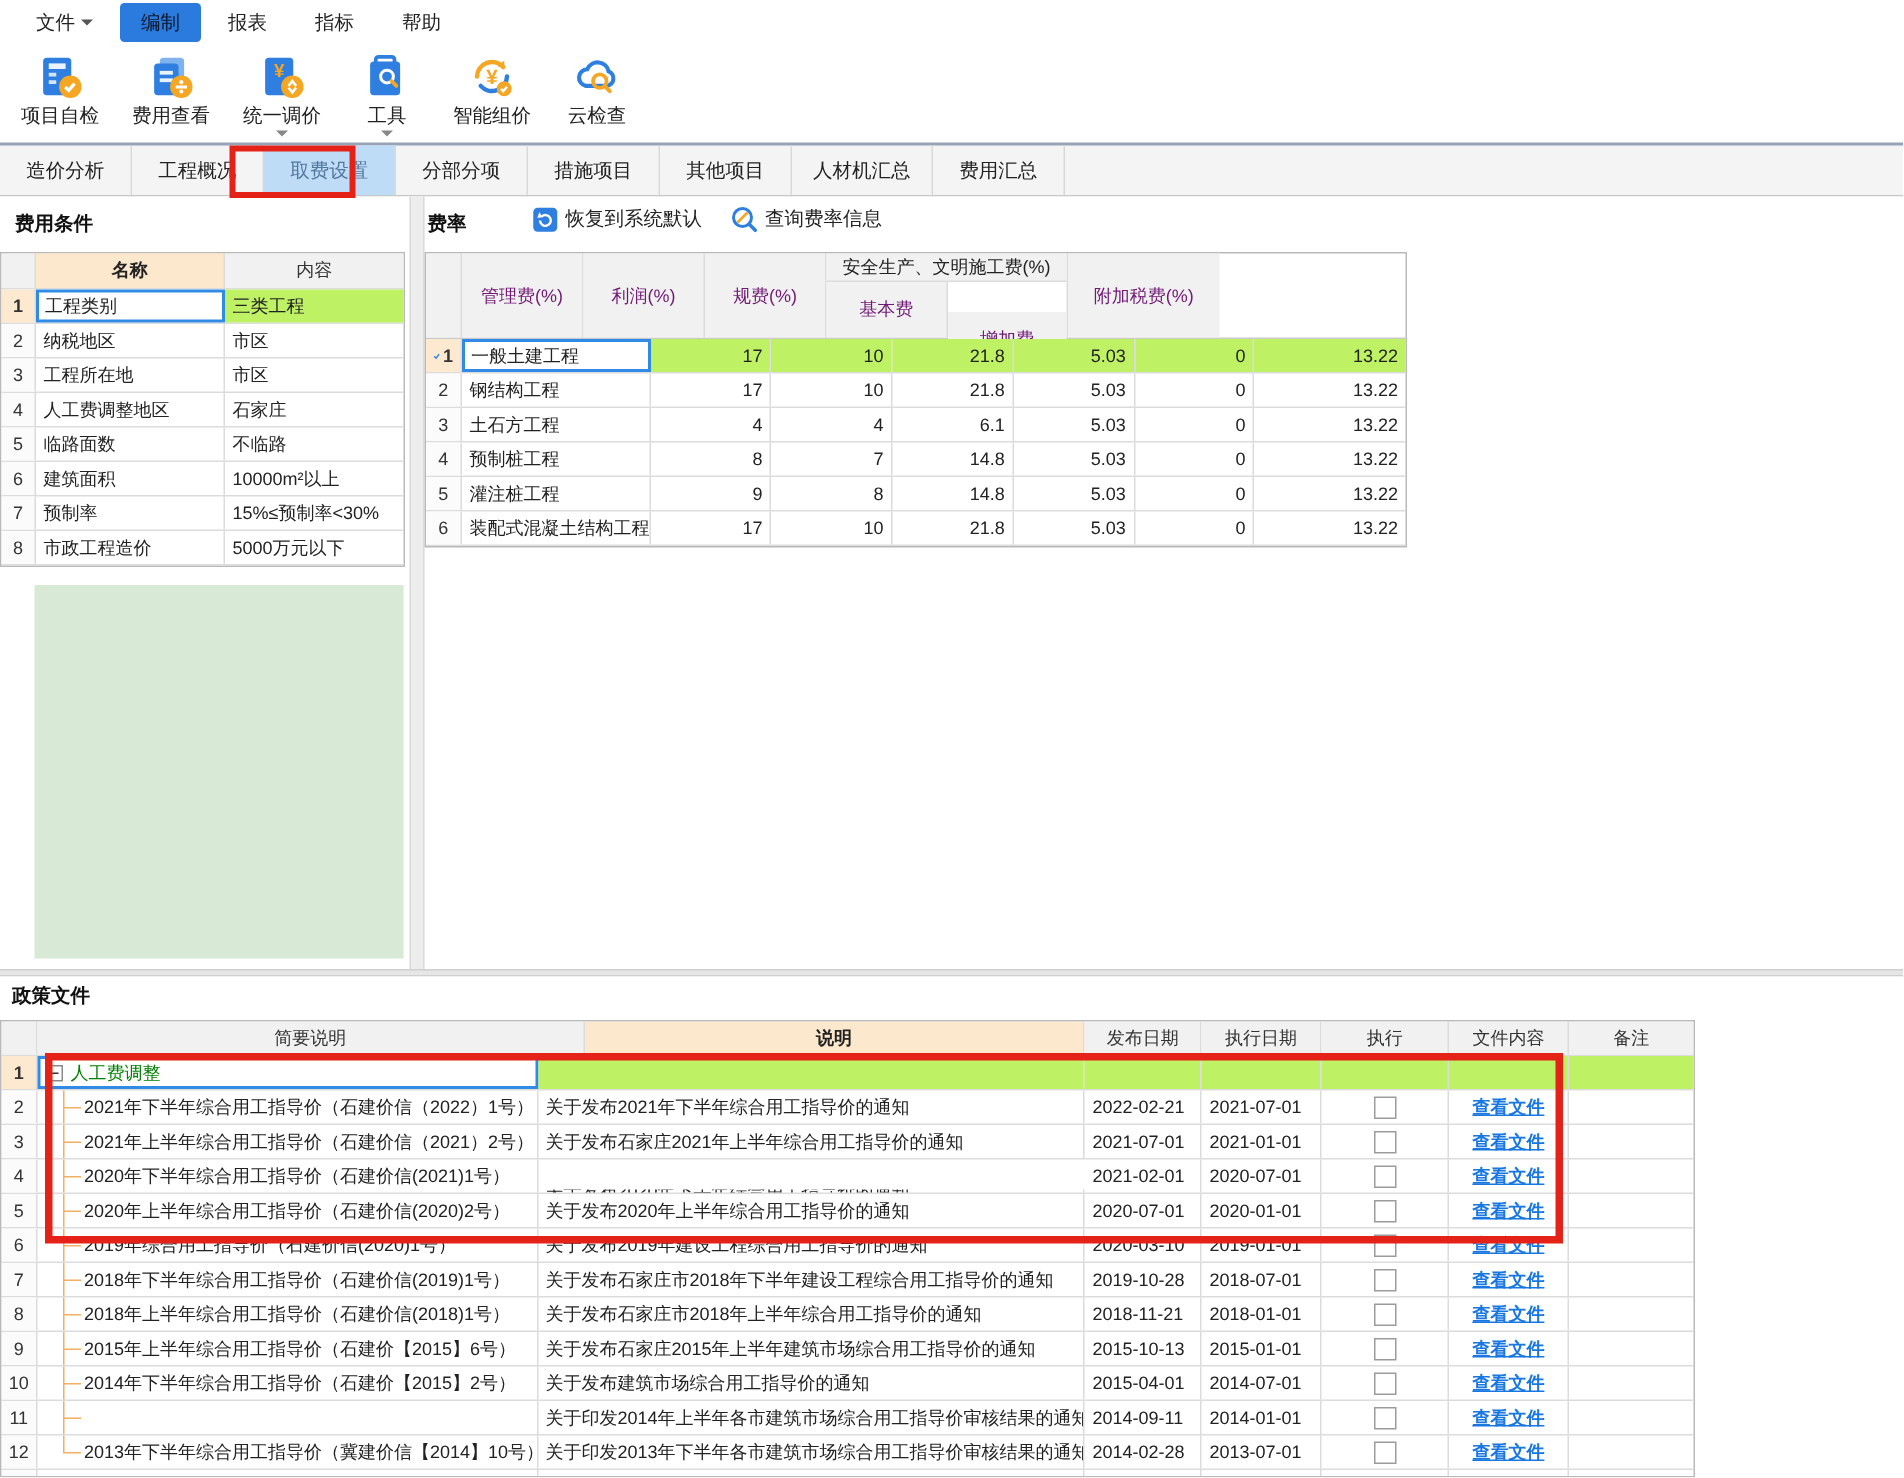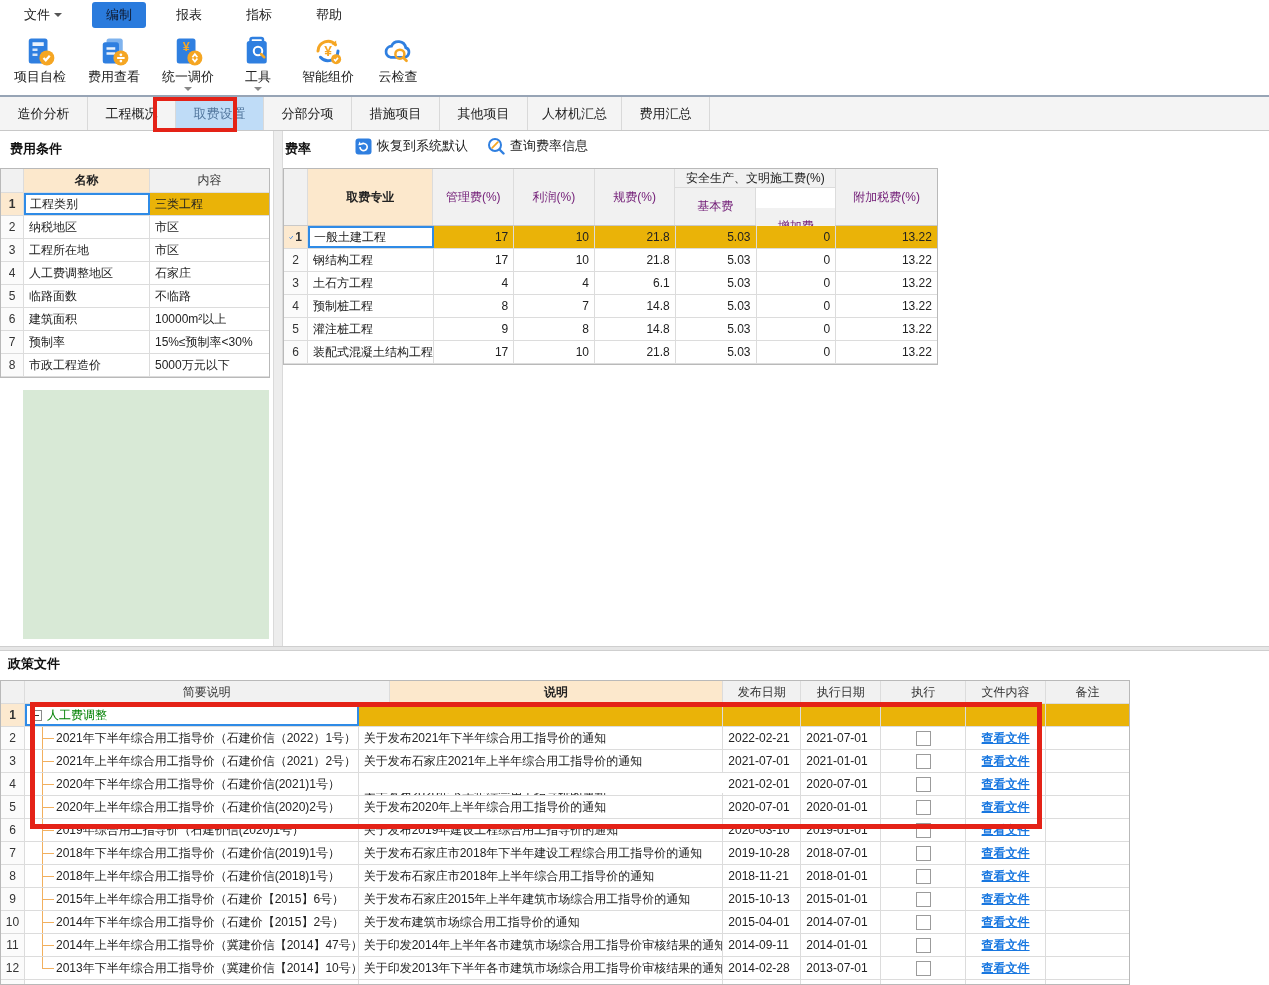--- a/index.html
+++ b/index.html
@@ -1,21 +1,21 @@
 <!DOCTYPE html>
 <html><head>
 <meta charset="utf-8">
 <style>
   * { box-sizing: border-box; margin: 0; padding: 0; }
   html,body { background:#fff; }
   body { font-family:"Liberation Sans","DejaVu Sans",sans-serif; font-size:12px; color:#222; }
   #app { position:relative; width:1269px; height:985px; background:#fff; overflow:hidden; }
 
   
-  #menubar { position:absolute; left:0; top:0; width:1269px; height:30px; background:#fff; display:flex; align-items:center; padding-left:10px; gap:16px; }
+  #menubar { position:absolute; left:0; top:0; width:1269px; height:30px; background:#fff; display:flex; align-items:center; padding-left:10px; gap:4px; }
   .menu-item { padding:4px 14px; font-size:13px; color:#222; border-radius:3px; display:flex; align-items:center; gap:4px; cursor:default; }
   .menu-item.active { background:#2A7BDD; color:#0f172a; }
   .caret-down { width:0; height:0; border-left:4px solid transparent; border-right:4px solid transparent; border-top:4px solid #555; display:inline-block; }
 
   
   #toolbar { position:absolute; left:0; top:30px; width:1269px; height:66px; background:#fff; border-bottom:1px solid #97A4B5; display:flex; align-items:flex-start; padding:4px 0 0 10px; gap:14px; }
   .tool-btn { display:flex; flex-direction:column; align-items:center; min-width:52px; padding:2px 4px; position:relative; }
   .tool-btn .ticon { width:30px; height:30px; }
   .tool-btn .tlabel { font-size:13px; color:#222; margin-top:2px; white-space:nowrap; }
   .tool-btn .drop { margin-top:1px; width:0; height:0; border-left:4px solid transparent; border-right:4px solid transparent; border-top:4px solid #888; }
@@ -33,21 +33,21 @@
   
   .gtable { position:absolute; border:1px solid #B9B9B9; background:#fff; }
   .grow { display:flex; border-bottom:1px solid #DCDCDC; }
   .gcell { border-right:1px solid #DCDCDC; display:flex; align-items:center; padding:0 5px; overflow:hidden; white-space:nowrap; }
   .gcell:last-child { border-right:none; }
   .ghead { background:#F1F1F1; justify-content:center; color:#333; }
   .ghead.peach { background:#FCE8CC; font-weight:bold; color:#222; }
   .gutter { background:#FBFBFB; justify-content:center; color:#333; }
   .gutter.sel { background:#FCE9CF; font-weight:bold; }
   .cell-num { justify-content:flex-end; }
-  .row-sel { background:#eab308; }
+  .row-sel { background:#bef264; }
   .cell-focus { background:#fff; border:2px solid #2F8BE6; padding:0 4px; }
 
   
   #cond-title { position:absolute; left:10px; top:9px; }
   #cond-table { left:0; top:37px; width:270px; }
   #green-fill { position:absolute; left:23px; top:259px; width:246px; height:249px; background:#D8E9D6; }
 
   
   #rate-pane { position:absolute; left:283px; top:0; width:986px; height:515px; }
   #rate-title { position:absolute; left:2px; top:9px; }
@@ -245,21 +245,20 @@
         <svg width="18" height="18" viewBox="0 0 18 18">
             <circle cx="8" cy="8" r="6" fill="none" stroke="#2F7FE0" stroke-width="2"></circle>
             <line x1="12.5" y1="12.5" x2="16.5" y2="16.5" stroke="#2F7FE0" stroke-width="2.4" stroke-linecap="round"></line>
             <line x1="5.2" y1="10.8" x2="10.8" y2="5.2" stroke="#F5A623" stroke-width="1.8" stroke-linecap="round"></line>
           </svg>
         <span>查询费率信息</span>
       </div>
       <div id="rate-table" class="gtable">
           <div class="hdr2">
             <div class="hcell" style="width: 24px;"></div>
-            <div class="hcell ghead peach" style="width: 126px; border-right: 1px solid rgb(220, 220, 220);">取费专业</div>
             <div class="hcell" style="width: 81px;">管理费(%)</div>
             <div class="hcell" style="width: 81px;">利润(%)</div>
             <div class="hcell" style="width: 81px;">规费(%)</div>
             <div class="hgroup" style="width: 161px;">
               <div class="top">安全生产、文明施工费(%)</div>
               <div class="subs">
                 <div class="hcell" style="width: 81px; height: 100%;">基本费</div>
                 <div class="hcell" style="width: 80px; height: 100%; margin-top: 20px;">增加费</div>
               </div>
             </div>
@@ -552,21 +551,20 @@
           </div>
           <div class="gcell" style="width: 83px; border-right: none;"></div>
         </div>
         <div class="grow" style="height: 23px;">
           <div class="gcell gutter" style="width: 24px;">11</div>
           <div class="gcell" style="width: 334px;">
             <span class="tree-stub">
               <span class="v"></span>
               <span class="h"></span>
             </span>
-            <span>2014年上半年综合用工指导价（冀建价信【2014】47号）</span>
           </div>
           <div class="gcell" style="width: 365px;">关于印发2014年上半年各市建筑市场综合用工指导价审核结果的通知</div>
           <div class="gcell" style="width: 78px;">2014-09-11</div>
           <div class="gcell" style="width: 80px;">2014-01-01</div>
           <div class="gcell" style="width: 85px; justify-content: center;">
             <span class="chk"></span>
           </div>
           <div class="gcell" style="width: 80px; justify-content: center;">
             <span class="link">查看文件</span>
           </div>

